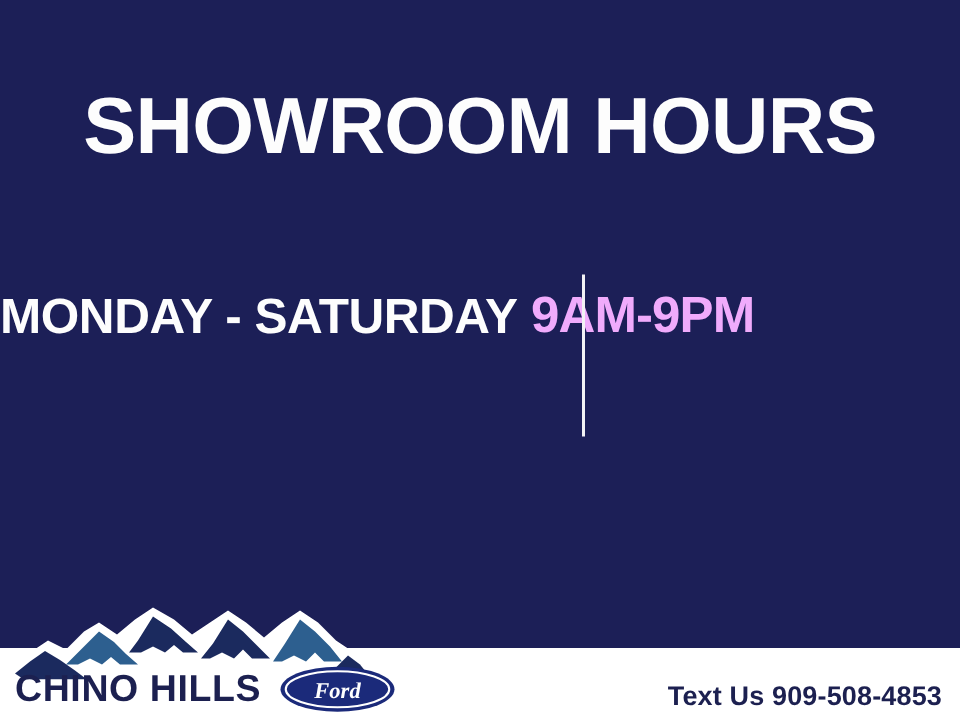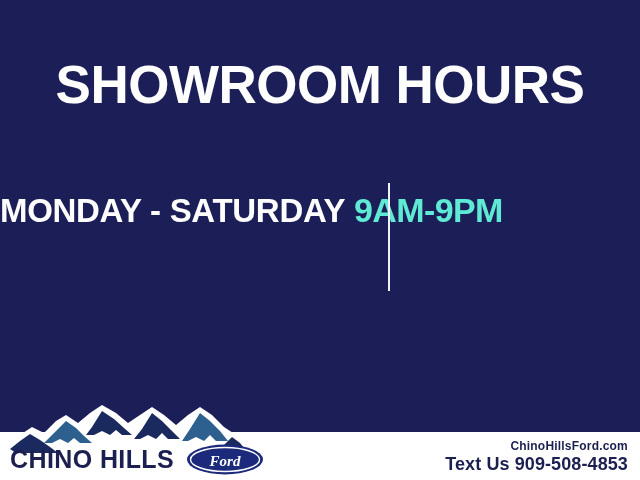--- a/index.html
+++ b/index.html
@@ -63,21 +63,21 @@
     white-space: nowrap;
     line-height: 1;
   }
   .time-cell {
     flex: 1;
     text-align: left;
     padding-left: 2px;
     box-sizing: border-box;
     font-size: 34px;
     font-weight: 800;
-    color: #5eead4;
+    color: #f0abfc;
     letter-spacing: -0.6px;
     white-space: nowrap;
     line-height: 1;
   }
   .divider {
     position: absolute;
     left: 388px;
     top: 0px;
     width: 2px;
     height: 108px;
@@ -181,17 +181,16 @@
   <div class="brand-row">
     <div class="brand-name">CHINO HILLS</div>
     <svg class="ford-badge" viewBox="0 0 78 31" aria-hidden="true">
       <ellipse cx="39" cy="15.5" rx="38" ry="15" fill="#1b2a7a"></ellipse>
       <ellipse cx="39" cy="15.5" rx="34.5" ry="12" fill="none" stroke="#ffffff" stroke-width="1.4"></ellipse>
       <text x="39" y="21.5" text-anchor="middle" font-family="'Liberation Serif', serif" font-size="15" font-style="italic" font-weight="700" fill="#ffffff">Ford</text>
     </svg>
   </div>
 
   <div class="contact">
-    <div class="site">ChinoHillsFord.com</div>
     <div class="phone">Text Us 909-508-4853</div>
   </div>
 
 </div>
 
 </body></html>

